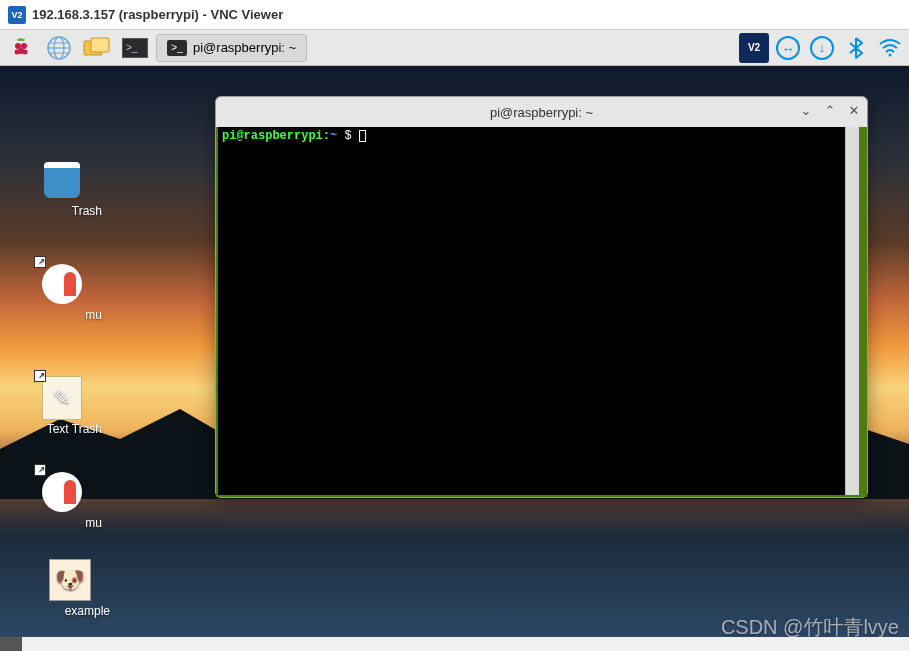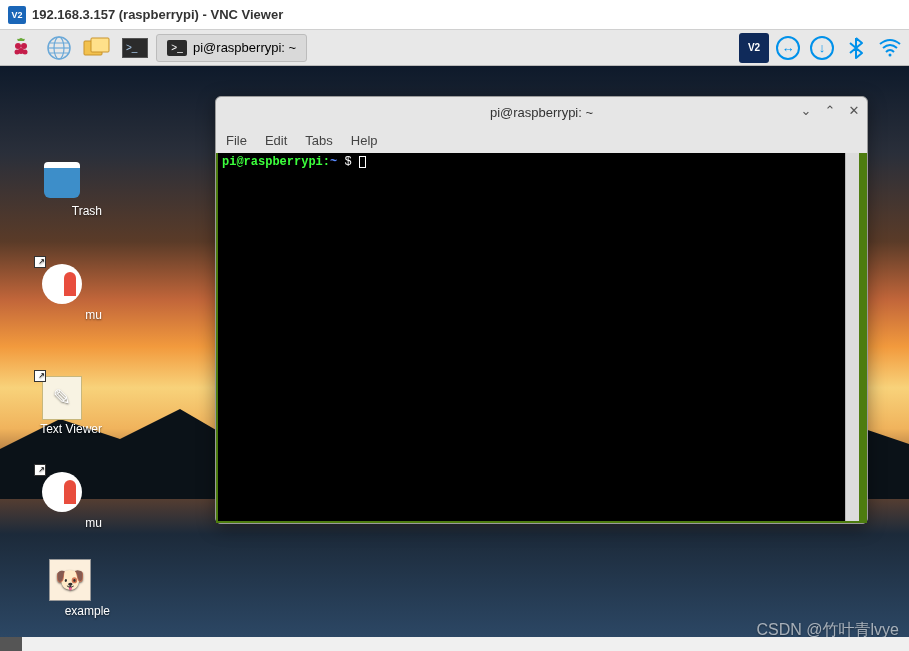--- a/index.html
+++ b/index.html
@@ -19,21 +19,21 @@
 .taskbar .tray { display: flex; align-items: center; gap: 4px; }
 .taskbar .tray .tray-item { width: 30px; height: 30px; display: flex; align-items: center; justify-content: center; border-radius: 3px; }
 .tray .vnc-sq { background: #0f2a5a; color: #fff; font-size: 10px; font-weight: bold; width: 30px; height: 30px; display:flex;align-items:center;justify-content:center;}
 .tray .circ-icon { width: 24px; height: 24px; border: 2px solid #0091ea; border-radius: 50%; display:flex;align-items:center;justify-content:center;color:#0091ea;font-size:13px;}
 
 
 .desktop { position: relative; height: calc(651px - 30px - 36px); background: linear-gradient(to bottom,
   #0e1a2b 0%, #2a2f3a 15%, #5a3b28 30%, #c2663a 40%, #f29a3d 48%, #f8d27a 55%, #f0b35c 62%, #7a4a2c 70%, #1c2a3a 80%, #2e4b6a 100%);
   overflow: hidden; }
 .mountain { position:absolute; bottom:26%; left:0; width:100%; height:110px; }
-.watermark { position: absolute; bottom: 10px; right: 10px; color: rgba(255,255,255,0.6); font-size: 16px; text-shadow: 0 1px 2px rgba(0,0,0,.4); }
+.watermark { position: absolute; bottom: 10px; right: 10px; color: rgba(255,255,255,0.6); font-size: 20px; text-shadow: 0 1px 2px rgba(0,0,0,.4); }
 .bottom-bar { position: absolute; bottom: 0; left: 0; right: 0; height: 14px; background: #f0f0f0; border-left:22px solid #555;}
 
 
 .dicon { position: absolute; width: 80px; text-align: right; color: #fff; font-size: 12px; text-shadow: 0 1px 2px rgba(0,0,0,.6); }
 .dicon .ico-box { width: 44px; height: 44px; margin: 0 auto 2px; display:flex;align-items:center;justify-content:center; position:relative;}
 .dicon .link-arrow { position:absolute;top:-6px;left:-6px;width:12px;height:12px;background:#fff;border:1px solid #333;font-size:8px;line-height:10px;color:#000;}
 .trash-can{width:36px;height:36px;background:#3d8ec9;border-radius:4px 4px 6px 6px;border-top:6px solid #fff;}
 .mu-circle{width:40px;height:40px;background:#fff;border-radius:50%;position:relative;}
 .mu-circle::after{content:'';position:absolute;right:6px;top:8px;width:12px;height:24px;background:#e84d3d;border-radius:6px 6px 0 0;}
 .txt-edit{width:40px;height:44px;background:#f8f3e3;border:1px solid #c7b77d;display:flex;align-items:center;justify-content:center;font-size:22px;}
@@ -137,21 +137,21 @@
         <div class="link-arrow">↗</div>
         <div class="mu-circle"></div>
       </div>
     <div>mu</div>
   </div>
   <div class="dicon" style="left:22px;top:310px;">
     <div class="ico-box">
         <div class="link-arrow">↗</div>
         <div class="txt-edit">✎</div>
       </div>
-    <div>Text Viewer</div>
+    <div>Text Trash</div>
   </div>
   <div class="dicon" style="left:22px;top:404px;">
     <div class="ico-box">
         <div class="link-arrow">↗</div>
         <div class="mu-circle"></div>
       </div>
     <div>mu</div>
   </div>
   <div class="dicon" style="left:30px;top:492px;">
     <div class="ico-box">
@@ -162,26 +162,20 @@
 
   <div class="termwin">
     <div class="term-title">
       <span>pi@raspberrypi: ~</span>
       <div class="win-ctrl">
         <span>⌄</span>
         <span>⌃</span>
         <span>✕</span>
       </div>
     </div>
-    <div class="term-menu">
-      <span>File</span>
-      <span>Edit</span>
-      <span>Tabs</span>
-      <span>Help</span>
-    </div>
     <div class="term-body-wrap">
       <div class="term-body">
         <span class="prompt-user">pi@raspberrypi:</span><span class="prompt-path">~</span> <span>$</span> <span class="cursor"></span>
       </div>
       <div class="term-scroll"></div>
     </div>
   </div>
 
   <div class="watermark">CSDN @竹叶青lvye</div>
   <div class="bottom-bar"></div>

